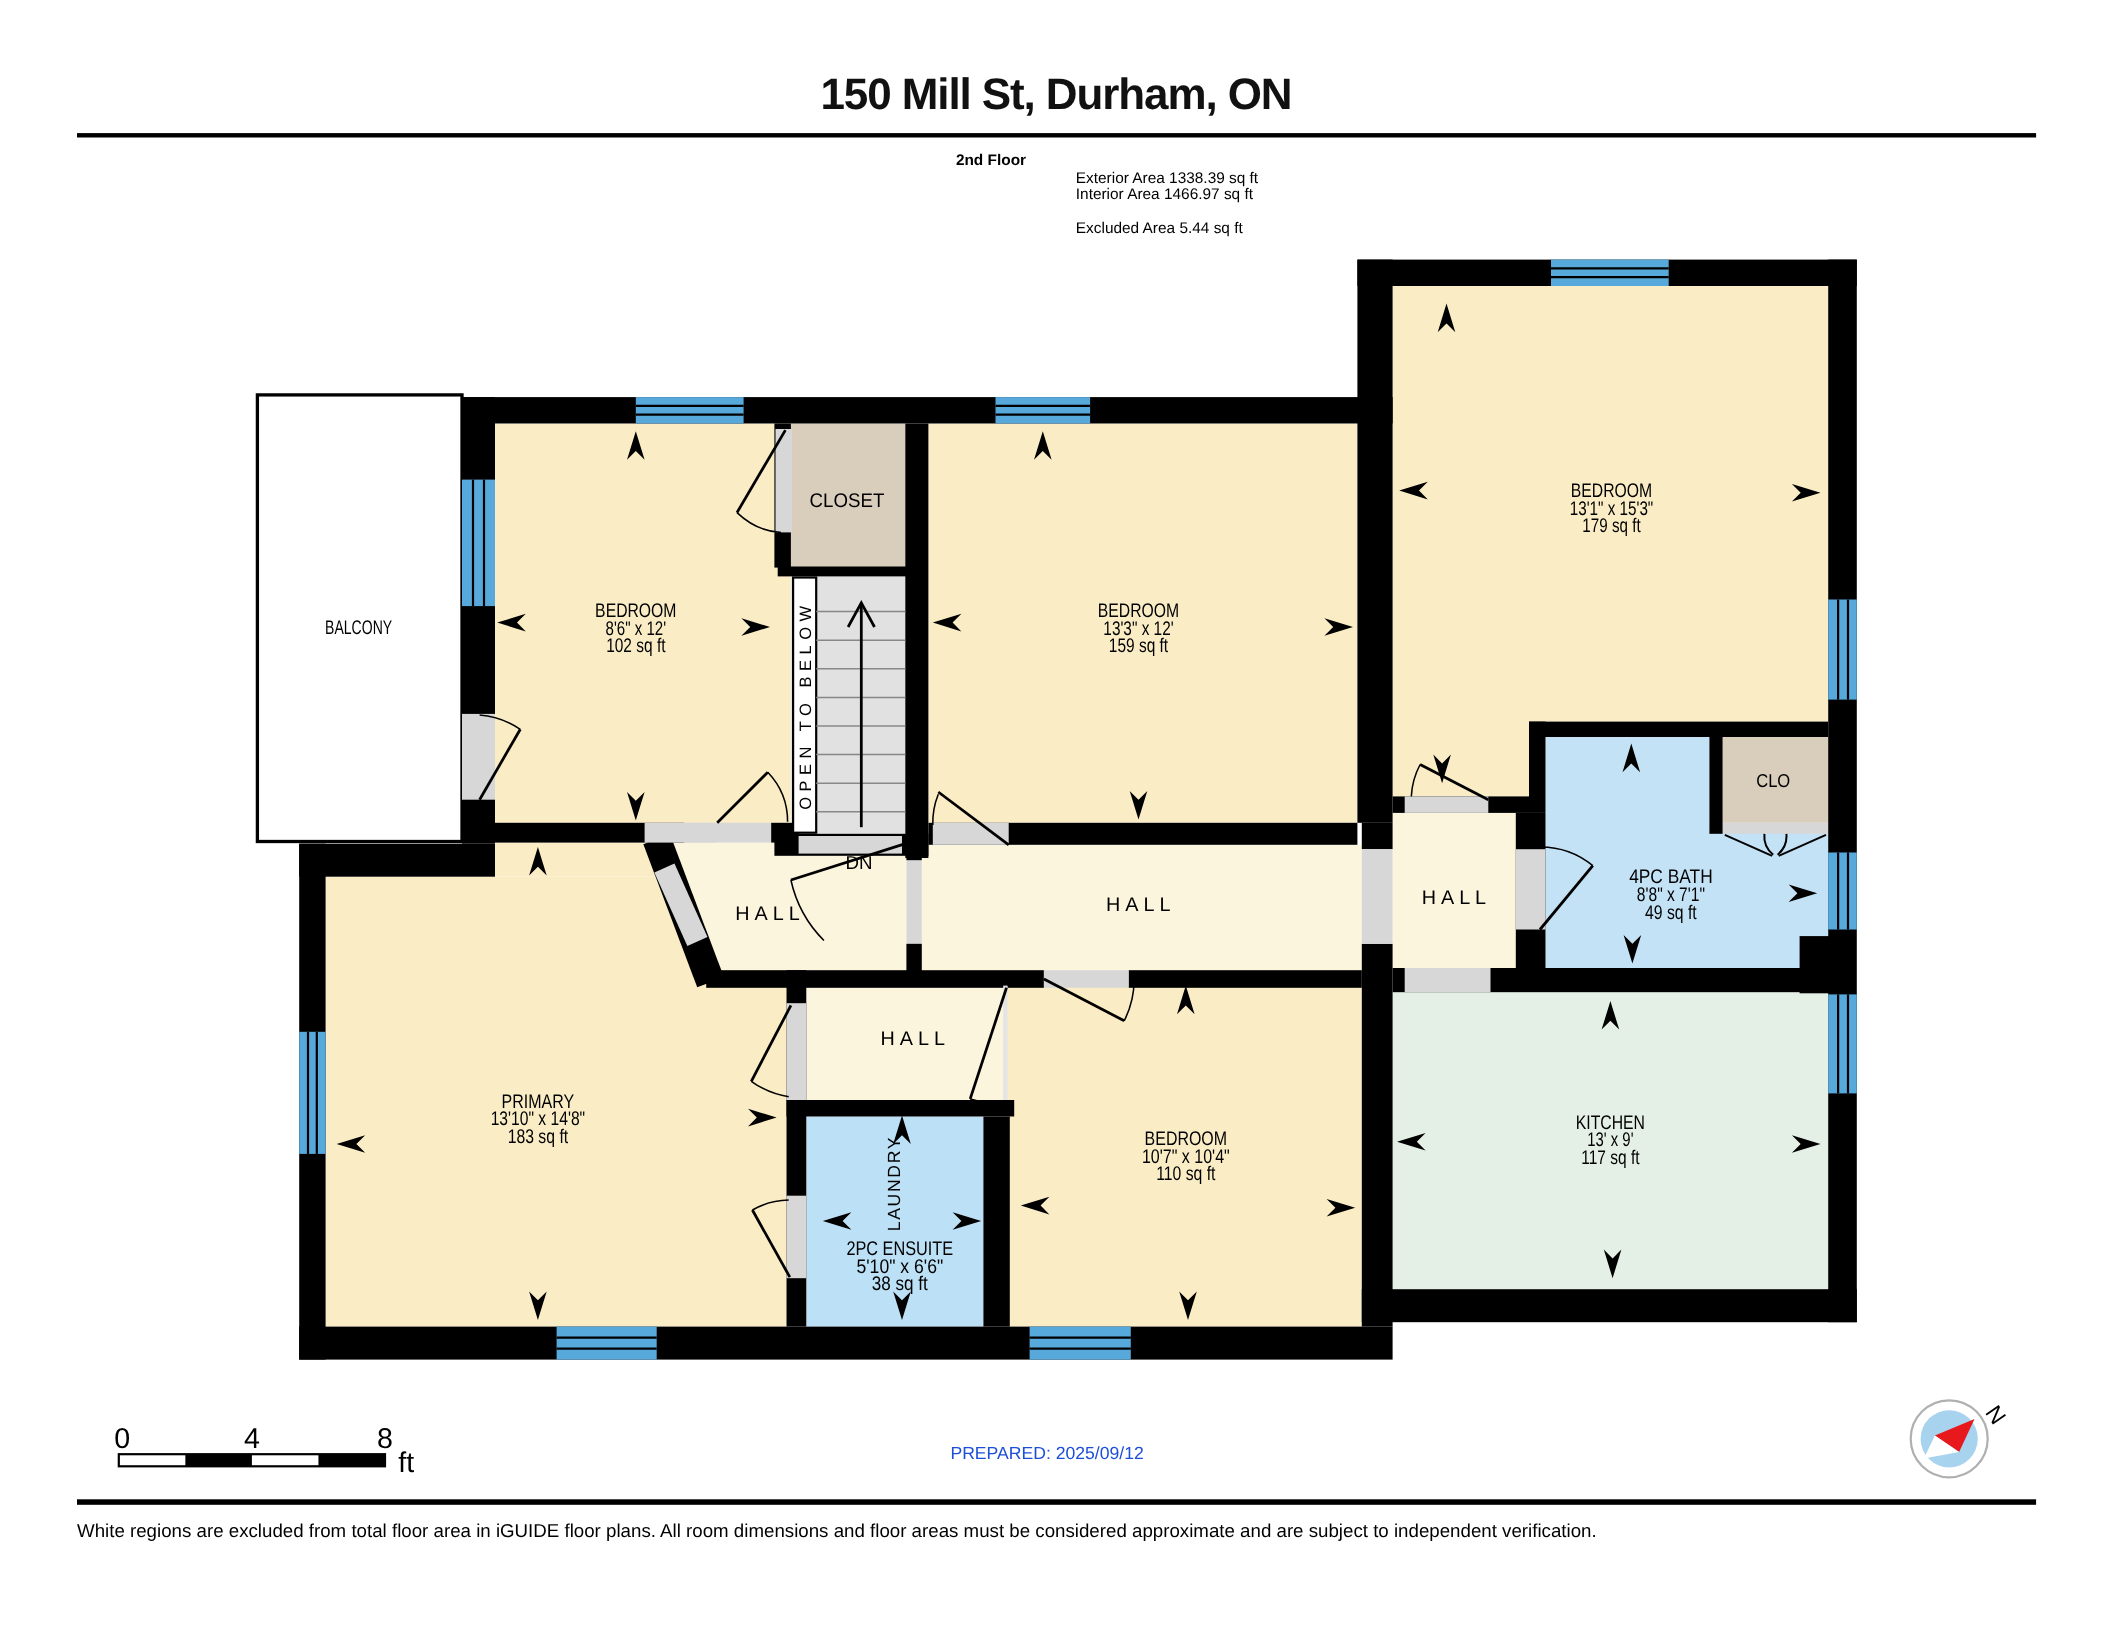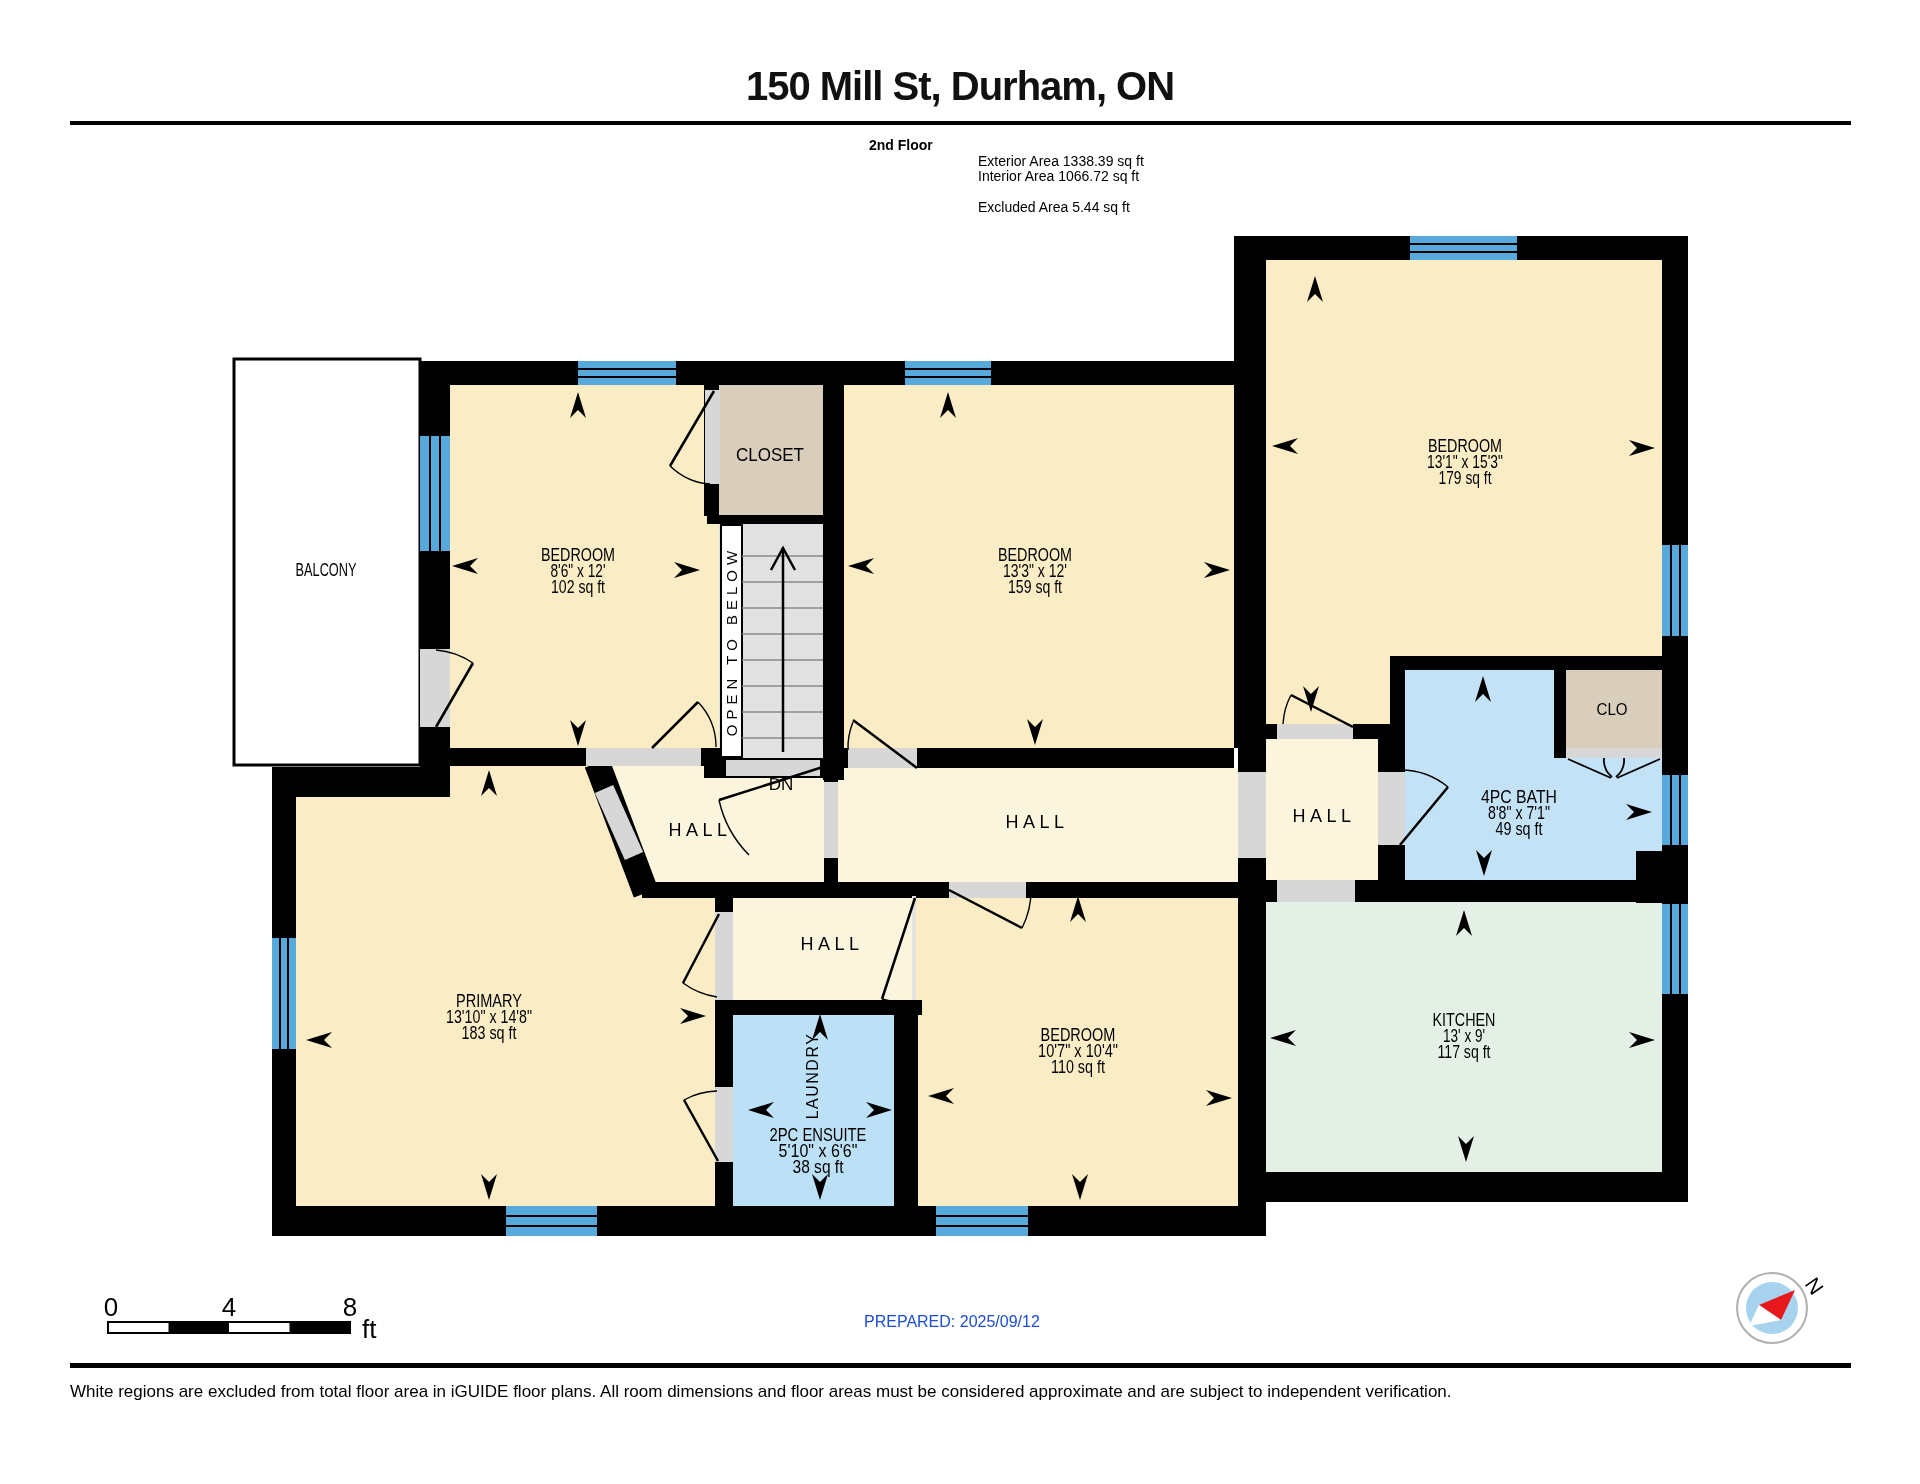--- a/index.html
+++ b/index.html
@@ -23,21 +23,21 @@
 <div class="page">
 
   <div class="abs title">150 Mill St, Durham, ON</div>
 
   <div class="abs rule"></div>
 
   <div class="abs hdr hdrb" style="top:137px;left:869px;">2nd Floor</div>
 
   <div class="abs hdr" style="top:137px;left:978px;margin-top:16px;">Exterior Area 1338.39 sq ft</div>
 
-  <div class="abs hdr" style="top:168px;left:978px;">Interior Area 1066.72 sq ft</div>
+  <div class="abs hdr" style="top:168px;left:978px;">Interior Area 1466.97 sq ft</div>
 
   <div class="abs hdr" style="top:199px;left:978px;">Excluded Area 5.44 sq ft</div>
 
   <svg class="abs" style="left:0;top:0;" width="1920" height="1484" viewBox="0 0 1920 1484">
 
     <rect x="234" y="359" width="186" height="406" fill="#ffffff" stroke="#000" stroke-width="3"></rect>
 
     <rect x="450" y="385" width="269" height="373" fill="#faedc6"></rect>
 
     <rect x="719" y="385" width="104" height="131" fill="#d9cdbc"></rect>

